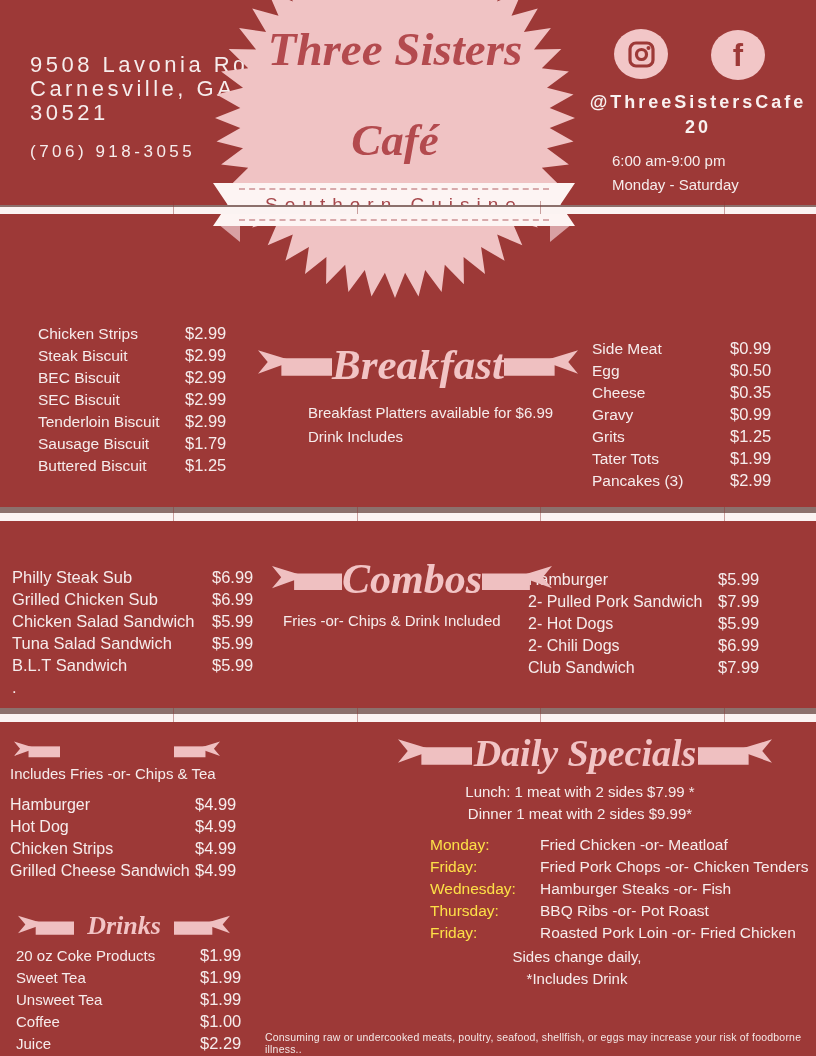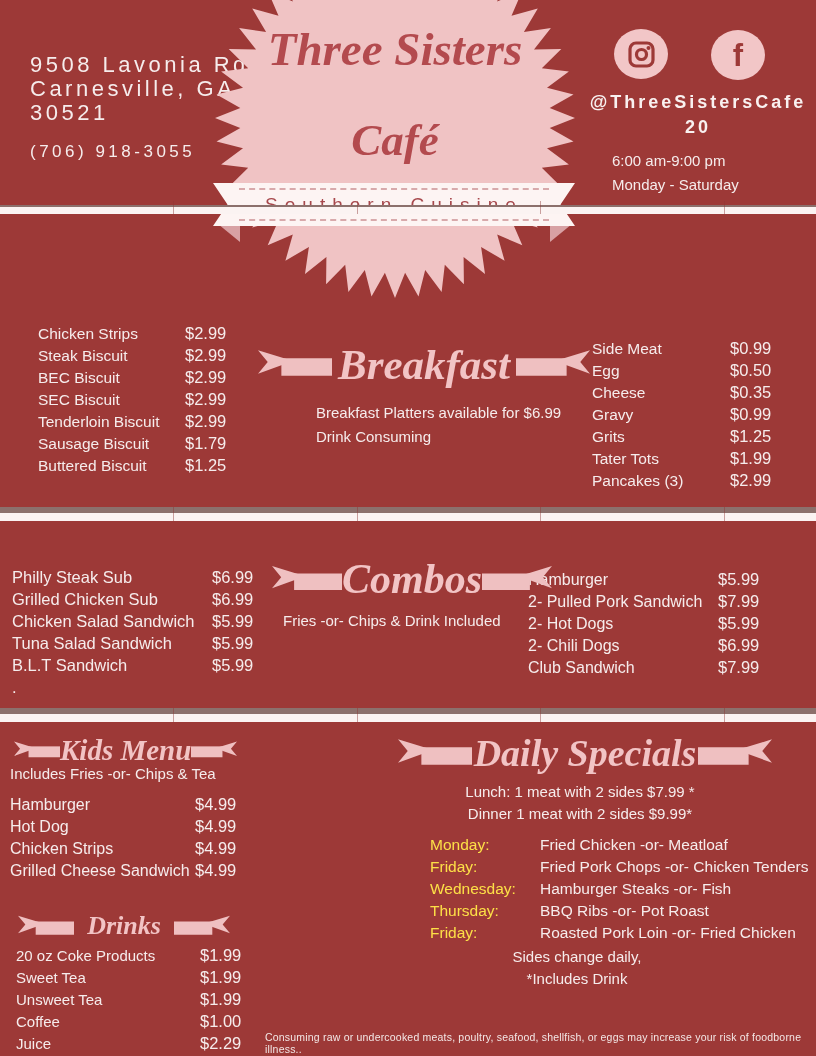--- a/index.html
+++ b/index.html
@@ -42,21 +42,21 @@
   .d2{top:507px;height:8px;border-top:6px solid #8c706c;}
   .d3{top:708px;height:8px;border-top:6px solid #8c706c;}
 
   
   .title-block{position:absolute;display:flex;align-items:center;justify-content:space-between;z-index:2;}
   .script-title{font-family:cursive;font-style:italic;font-weight:700;color:#f2c4c5;white-space:nowrap;}
   .flag{flex:none;}
   .flag polygon{fill:#efc0c1;}
   .flag.mirror{transform:scaleX(-1);}
 
-  .tb-breakfast{left:258px;top:328px;width:298px;height:72px;gap:6px;}
+  .tb-breakfast{left:258px;top:328px;width:298px;height:72px;}
   .tb-breakfast .script-title{font-size:43px;}
   .tb-combos{left:272px;top:548px;width:266px;height:62px;}
   .tb-combos .script-title{font-size:42px;}
   .tb-kids{left:14px;top:727px;width:206px;height:46px;}
   .tb-kids .script-title{font-size:29px;}
   .tb-drinks{left:18px;top:901px;width:212px;height:50px;}
   .tb-drinks .script-title{font-size:26px;}
   .tb-specials{left:398px;top:724px;width:374px;height:58px;}
   .tb-specials .script-title{font-size:38px;}
 
@@ -67,21 +67,21 @@
   .iprice{font-size:16.5px;color:#f6ecec;flex:none;text-align:left;}
 
   .bk-left{left:38px;top:324px;width:202px;}  .bk-left .iprice{width:55px;}
   .bk-right{left:592px;top:339px;width:183px;} .bk-right .iprice{width:45px;}
   .cb-left{left:12px;top:568px;width:246px;}  .cb-left .iname{font-size:16.5px;} .cb-left .iprice{width:46px;}
   .cb-right{left:528px;top:570px;width:235px;} .cb-right .iname{font-size:16px;} .cb-right .iprice{width:45px;}
   .kids-items{left:10px;top:795px;width:230px;} .kids-items .iname{font-size:16px;} .kids-items .iprice{width:45px;}
   .drinks-items{left:16px;top:946px;width:226px;} .drinks-items .iname{font-size:15px;} .drinks-items .iprice{width:42px;}
 
   .note{position:absolute;font-size:15px;color:#f6ecec;line-height:24px;}
-  .bk-note{left:316px;top:401px;}
+  .bk-note{left:308px;top:401px;}
   .cb-note{left:283px;top:609px;}
   .kids-note{left:10px;top:762px;font-size:15px;}
 
   .sp-lines{position:absolute;left:400px;top:781px;width:360px;text-align:center;font-size:15px;line-height:22px;color:#f6ecec;}
   .sp-days{left:430px;top:836px;width:382px;}
   .sp-days .day-row{display:flex;height:22px;align-items:baseline;}
   .sp-days .day{width:110px;flex:none;font-size:15.5px;color:#fde047;}
   .sp-days .meal{font-size:15.5px;color:#f6ecec;white-space:nowrap;}
   .sp-note{position:absolute;left:427px;top:946px;width:300px;text-align:center;font-size:15px;line-height:22px;color:#f6ecec;}
 
@@ -158,21 +158,21 @@
         <polygon points="24,9 76,9 76,27 24,27"></polygon>
     </svg>
     <span class="script-title">Breakfast</span>
     <svg class="flag mirror" width="74" height="30" viewBox="0 0 76 30">
       <polygon points="0,1 36,12 0,25 10,13"></polygon>
         <polygon points="24,9 76,9 76,27 24,27"></polygon>
     </svg>
   </div>
   <div class="note bk-note">
     <div>Breakfast Platters available for $6.99</div>
-    <div>Drink Consuming</div>
+    <div>Drink Includes</div>
   </div>
   <div class="col bk-left">
     <div class="row">
         <span class="iname">Chicken Strips</span>
         <span class="iprice">$2.99</span>
       </div>
     <div class="row">
         <span class="iname">Steak Biscuit</span>
         <span class="iprice">$2.99</span>
       </div>
@@ -287,21 +287,20 @@
         <span class="iname">Club Sandwich</span>
         <span class="iprice">$7.99</span>
       </div>
   </div>
 
   <div class="title-block tb-kids">
     <svg class="flag" width="46" height="22" viewBox="0 0 76 30">
       <polygon points="0,1 36,12 0,25 10,13"></polygon>
         <polygon points="24,9 76,9 76,27 24,27"></polygon>
     </svg>
-    <span class="script-title">Kids Menu</span>
     <svg class="flag mirror" width="46" height="22" viewBox="0 0 76 30">
       <polygon points="0,1 36,12 0,25 10,13"></polygon>
         <polygon points="24,9 76,9 76,27 24,27"></polygon>
     </svg>
   </div>
   <div class="note kids-note">Includes Fries -or- Chips &amp; Tea</div>
   <div class="col kids-items">
     <div class="row">
         <span class="iname">Hamburger</span>
         <span class="iprice">$4.99</span>

